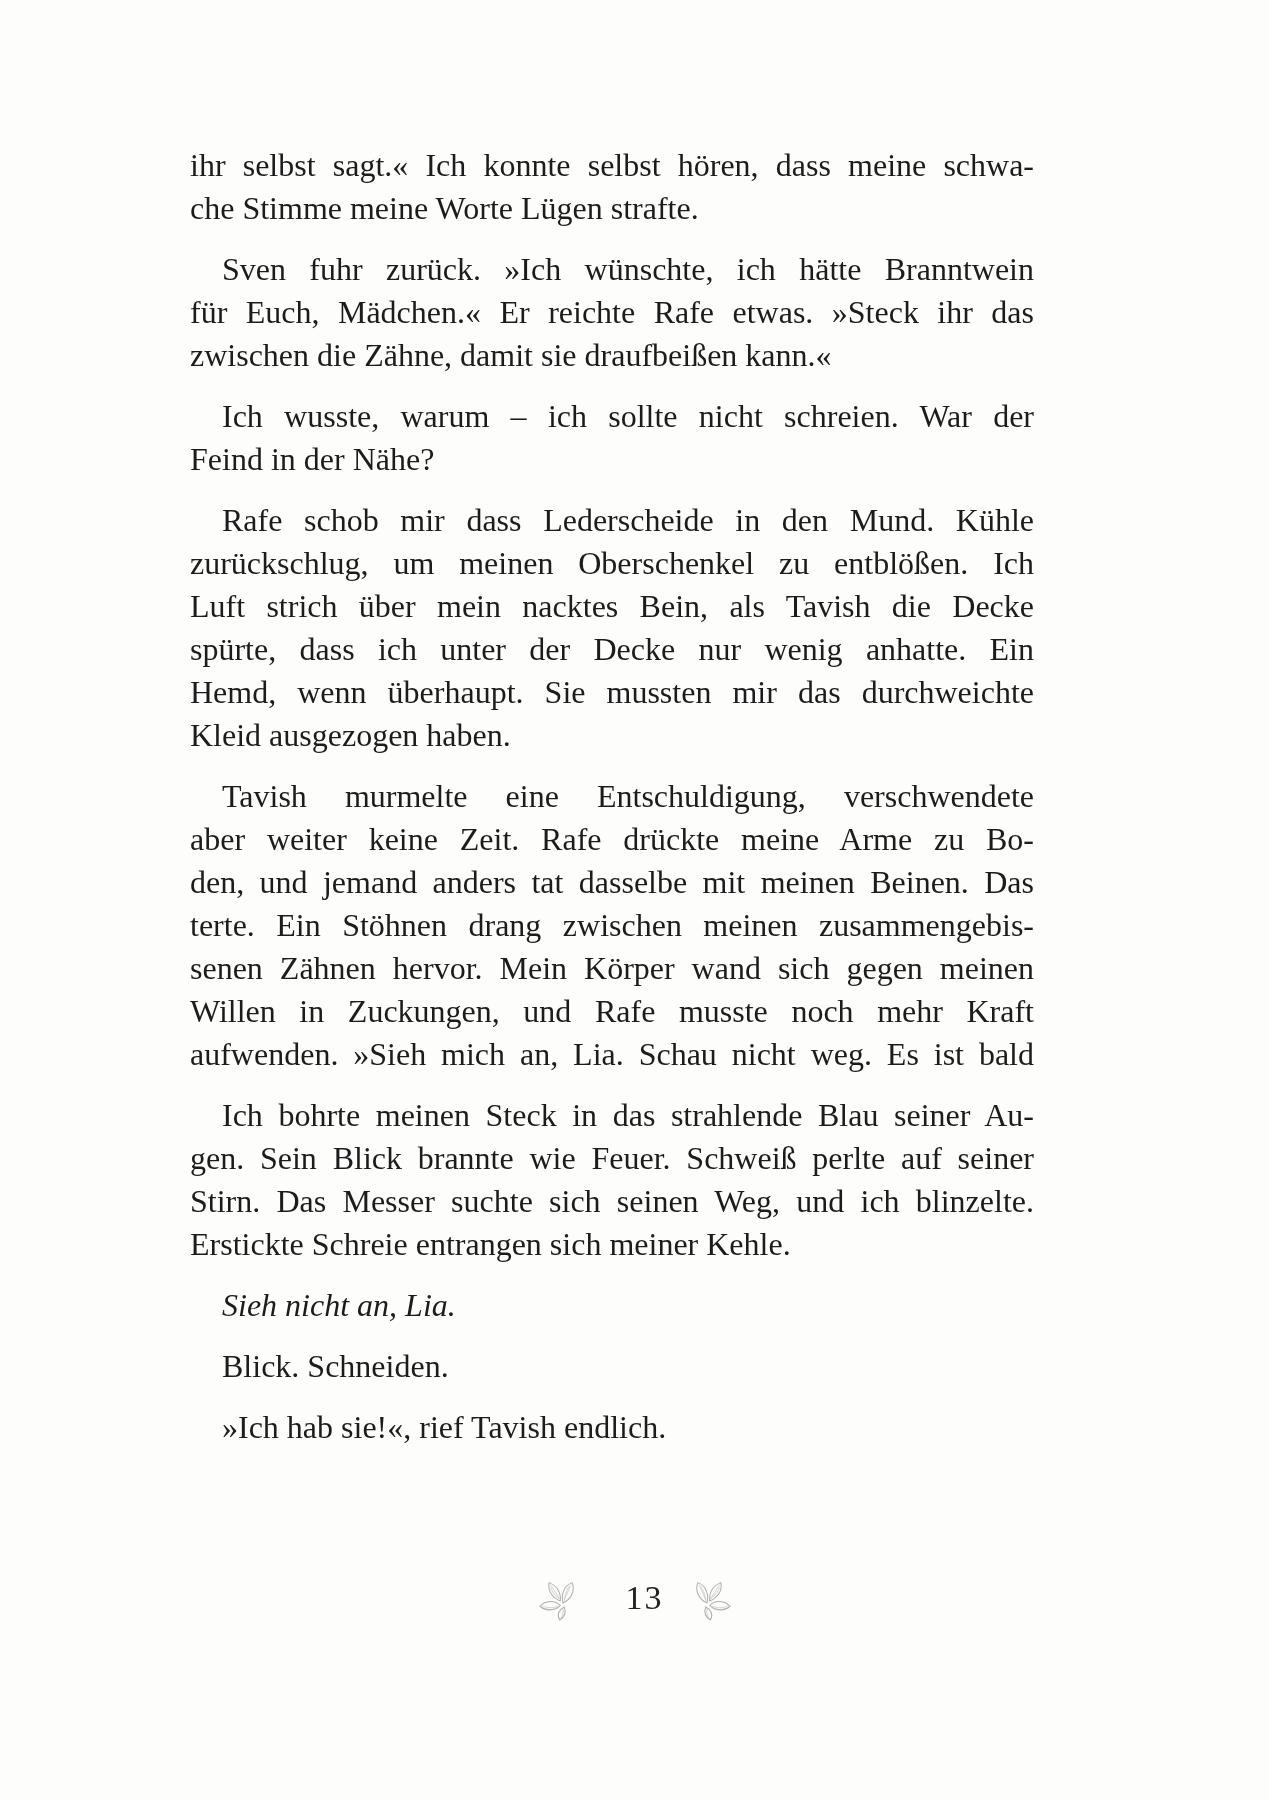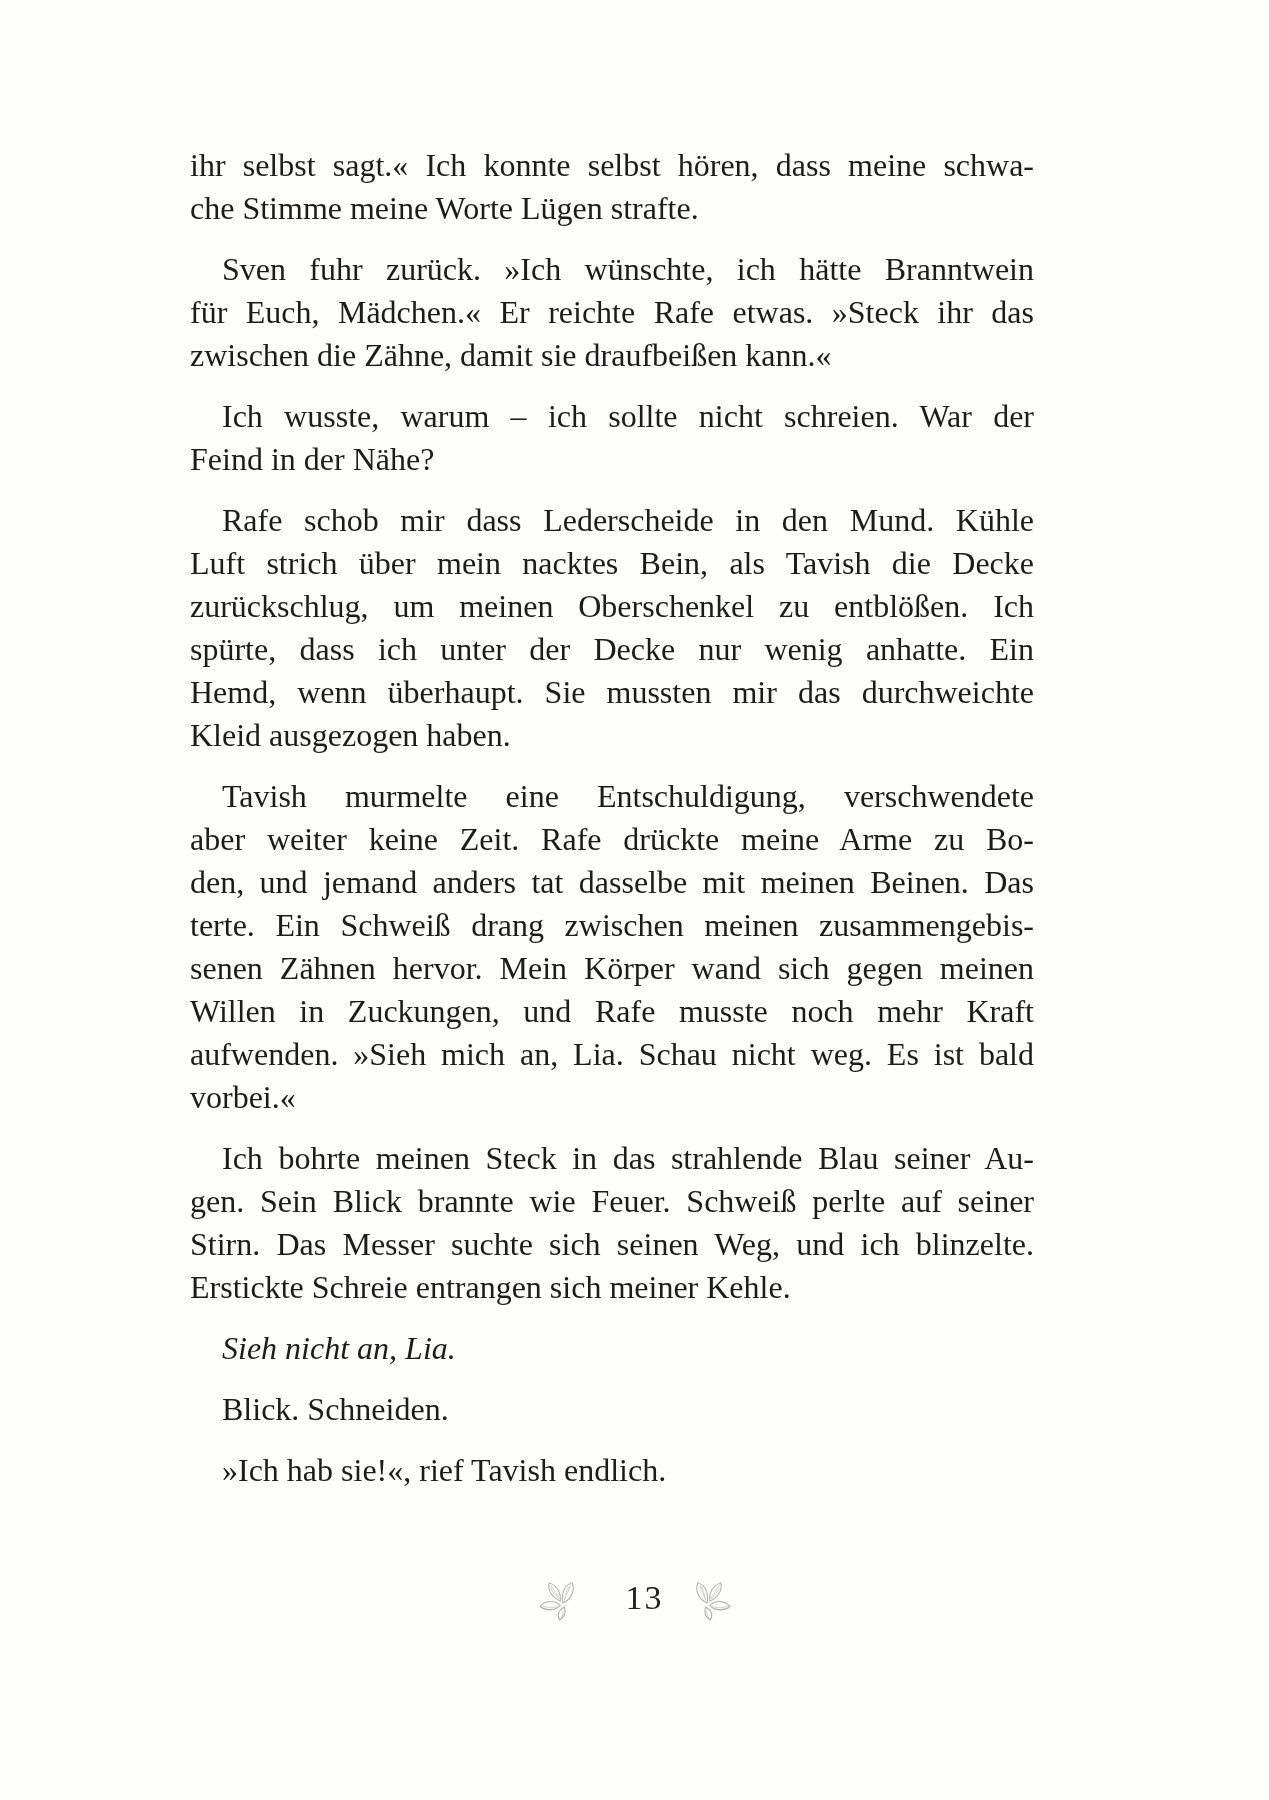--- a/index.html
+++ b/index.html
@@ -71,35 +71,34 @@
         <div class="line indent">Sven fuhr zurück. »Ich wünschte, ich hätte Branntwein</div>
         <div class="line">für Euch, Mädchen.« Er reichte Rafe etwas. »Steck ihr das</div>
         <div class="line last">zwischen die Zähne, damit sie draufbeißen kann.«</div>
       </div>
       <div class="paragraph">
         <div class="line indent">Ich wusste, warum – ich sollte nicht schreien. War der</div>
         <div class="line last">Feind in der Nähe?</div>
       </div>
       <div class="paragraph">
         <div class="line indent">Rafe schob mir dass Lederscheide in den Mund. Kühle</div>
+        <div class="line">zurückschlug, um meinen Oberschenkel zu entblößen. Ich</div>
         <div class="line">Luft strich über mein nacktes Bein, als Tavish die Decke</div>
-        <div class="line">zurückschlug, um meinen Oberschenkel zu entblößen. Ich</div>
         <div class="line">spürte, dass ich unter der Decke nur wenig anhatte. Ein</div>
         <div class="line">Hemd, wenn überhaupt. Sie mussten mir das durchweichte</div>
         <div class="line last">Kleid ausgezogen haben.</div>
       </div>
       <div class="paragraph">
         <div class="line indent">Tavish murmelte eine Entschuldigung, verschwendete</div>
         <div class="line">aber weiter keine Zeit. Rafe drückte meine Arme zu Bo-</div>
         <div class="line">den, und jemand anders tat dasselbe mit meinen Beinen. Das</div>
-        <div class="line">terte. Ein Schweiß drang zwischen meinen zusammengebis-</div>
+        <div class="line">terte. Ein Stöhnen drang zwischen meinen zusammengebis-</div>
         <div class="line">senen Zähnen hervor. Mein Körper wand sich gegen meinen</div>
         <div class="line">Willen in Zuckungen, und Rafe musste noch mehr Kraft</div>
         <div class="line">aufwenden. »Sieh mich an, Lia. Schau nicht weg. Es ist bald</div>
-        <div class="line last">vorbei.«</div>
       </div>
       <div class="paragraph">
         <div class="line indent">Ich bohrte meinen Steck in das strahlende Blau seiner Au-</div>
         <div class="line">gen. Sein Blick brannte wie Feuer. Schweiß perlte auf seiner</div>
         <div class="line">Stirn. Das Messer suchte sich seinen Weg, und ich blinzelte.</div>
         <div class="line last">Erstickte Schreie entrangen sich meiner Kehle.</div>
       </div>
       <div class="paragraph italic">
         <div class="line indent last">Sieh nicht an, Lia.</div>
       </div>

